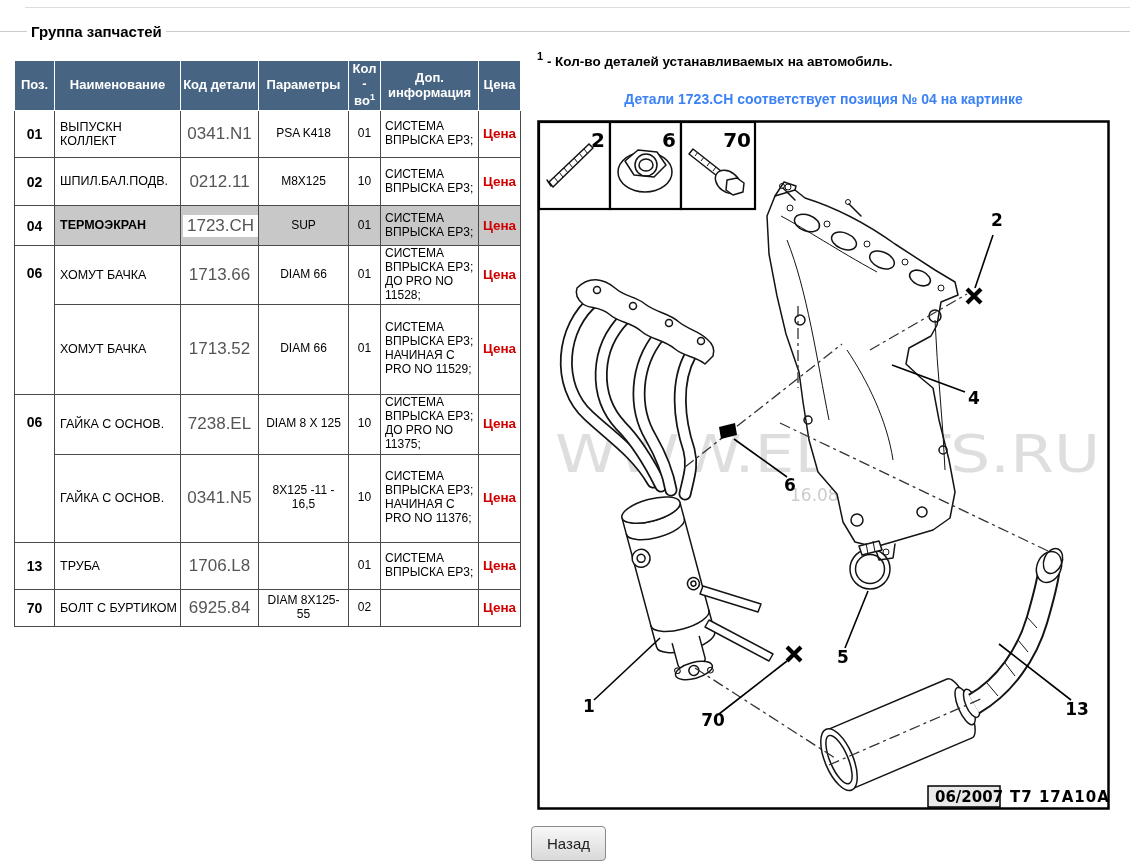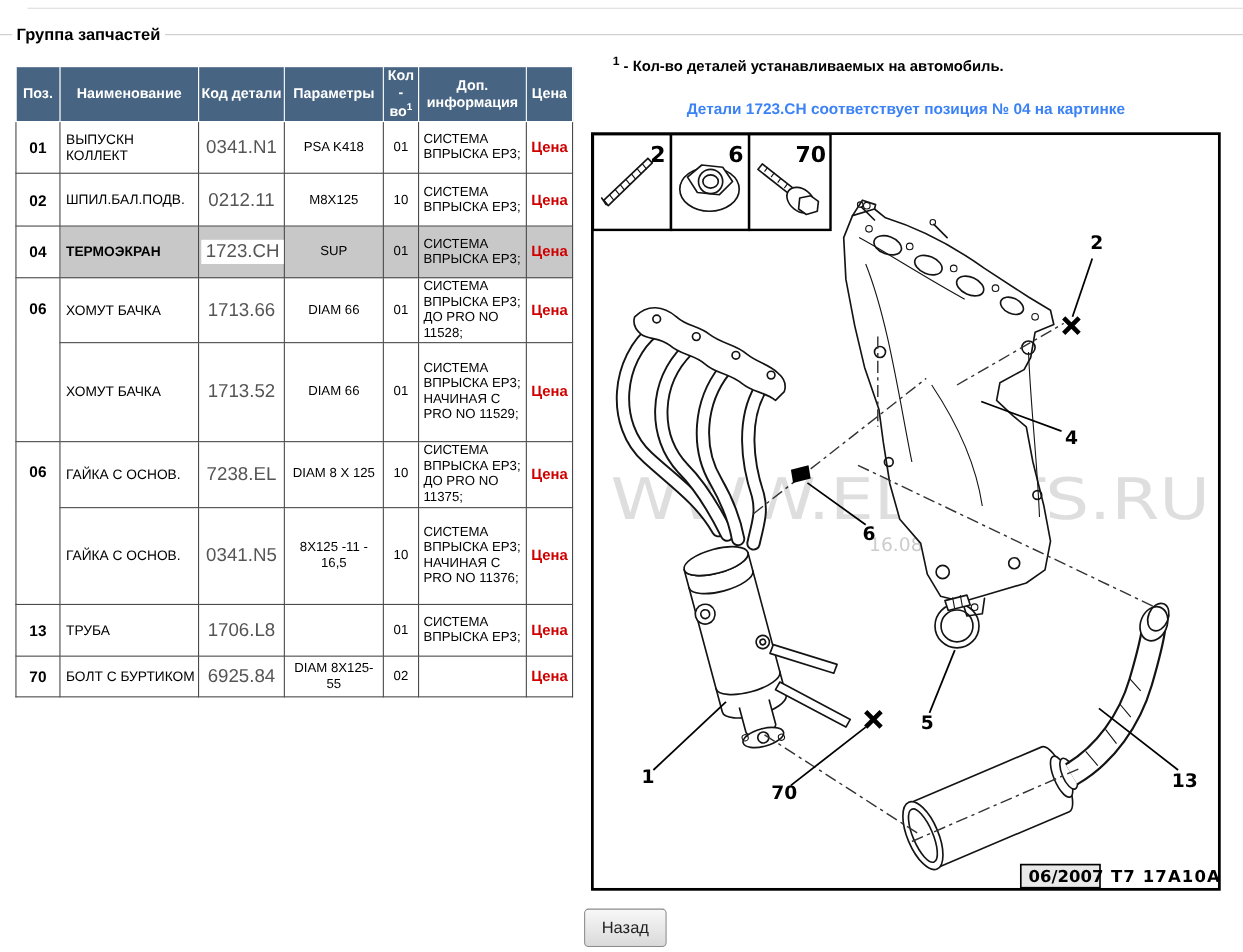--- a/index.html
+++ b/index.html
@@ -1,41 +1,41 @@
 <!DOCTYPE html>
 <html><head>
 <meta charset="utf-8">
 <style>
   html,body{margin:0;padding:0;background:#fff;}
   .page{position:relative;width:1130px;height:865px;background:#fff;overflow:hidden;
         font-family:"Liberation Sans",sans-serif;color:#000;}
   .top-rule{position:absolute;left:25px;top:7px;width:1105px;height:1px;background:#ddd;}
   .legend-rule{position:absolute;left:0;top:31px;width:1130px;height:1px;background:#ccc;}
-  .page-title{position:absolute;left:11px;top:23px;background:#fff;padding:0 4px;
+  .page-title{position:absolute;left:27px;top:23px;background:#fff;padding:0 4px;
               font-size:15px;font-weight:bold;}
   
   .parts-table{position:absolute;left:14px;top:60px;width:506px;border-collapse:collapse;
                table-layout:fixed;border:1px solid #333;}
   .parts-table th{background:#476482;color:#fff;font-size:13px;font-weight:bold;
                   border:1px solid #fff;padding:1px;text-align:center;vertical-align:middle;line-height:1.15;}
   .parts-table td{border:1px solid #4a4a4a;padding:1px 2px;font-size:12px;text-align:center;
                   vertical-align:middle;background:#fff;line-height:1.16;}
   td.c-pos{font-weight:bold;font-size:14px;}
   td.c-name{text-align:left;padding-left:5px;font-size:12.5px;}
   td.c-code{font-size:17px;color:#555;}
   td.c-info{text-align:left;padding-left:4px;}
   .price-link{color:#d00000;font-weight:bold;font-size:13.5px;text-decoration:none;cursor:pointer;}
   tr.hl td{background:#c8c8c8;}
   tr.hl td.c-pos{background:#fff;}
   tr.hl td.c-name{font-weight:bold;}
   .code-box{background:#fff;display:inline-block;padding:1px 4px;text-align:right;}
   td.pos-top{vertical-align:top;padding-top:19px;}
   sup{font-size:9px;}
   
-  .qty-note{position:absolute;left:557px;top:50px;font-size:13.5px;font-weight:bold;}
+  .qty-note{position:absolute;left:537px;top:50px;font-size:13.5px;font-weight:bold;}
   .qty-note sup{font-size:11px;}
   .hl-note{position:absolute;left:537px;top:91px;width:573px;text-align:center;
            font-size:14px;font-weight:bold;color:#3b82f6;}
   
   .diagram{position:absolute;left:537px;top:120px;width:573px;height:690px;}
   .d-line{fill:none;stroke:#141414;stroke-width:1.5;stroke-linejoin:round;stroke-linecap:round;}
   .d-thin{fill:none;stroke:#141414;stroke-width:1;stroke-linejoin:round;}
   .d-fillw{fill:#fff;stroke:#141414;stroke-width:1.5;stroke-linejoin:round;}
   .d-frame{fill:none;stroke:#000;stroke-width:2.5;}
   .tube-o{fill:none;stroke:#141414;stroke-width:13;stroke-linecap:round;}
@@ -95,21 +95,21 @@
     </tr>
     <tr style="height:48px">
       <td class="c-pos">02</td>
       <td class="c-name">ШПИЛ.БАЛ.ПОДВ.</td>
       <td class="c-code">0212.11</td>
       <td>M8X125</td>
       <td>10</td>
       <td class="c-info">СИСТЕМА ВПРЫСКА EP3;</td>
       <td><span class="price-link">Цена</span></td>
     </tr>
-    <tr style="height:47px" class="hl">
+    <tr style="height:40px" class="hl">
       <td class="c-pos">04</td>
       <td class="c-name">ТЕРМОЭКРАН</td>
       <td class="c-code"><span class="code-box">1723.CH</span></td>
       <td>SUP</td>
       <td>01</td>
       <td class="c-info">СИСТЕМА ВПРЫСКА EP3;</td>
       <td><span class="price-link">Цена</span></td>
     </tr>
     <tr style="height:58px">
       <td class="c-pos pos-top" rowspan="2">06</td>

